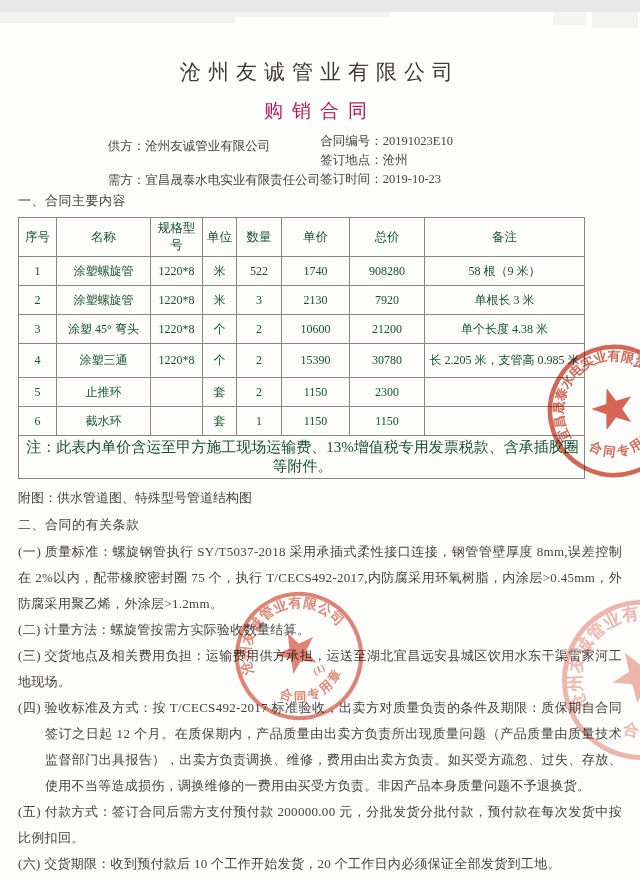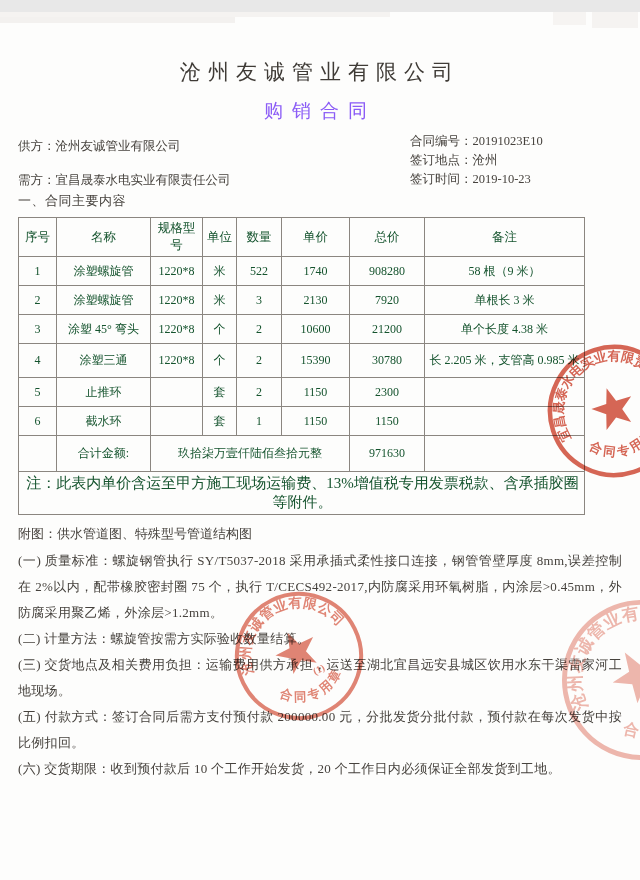--- a/index.html
+++ b/index.html
@@ -7,23 +7,23 @@
   .page {
     position:relative; width:640px; height:880px; margin:12px auto;
     background:#fdfdfc; overflow:hidden;
     font-family:"Liberation Serif","DejaVu Serif",serif;
     color:#46423d;
   }
   .scan-band { position:absolute; pointer-events:none; }
 
   .titles { padding-top:46px; text-align:center; }
   .doc-title { font-size:21px; font-weight:normal; letter-spacing:7px; color:#3f3b36; }
-  .doc-subtitle { margin-top:12px; font-size:19px; font-weight:normal; letter-spacing:9px; color:#8b5cf6; }
-
-  .parties { display:flex; justify-content:space-between; margin:8px 18px 0 18px; font-size:12.5px; }
+  .doc-subtitle { margin-top:12px; font-size:19px; font-weight:normal; letter-spacing:9px; color:#be185d; }
+
+  .parties { display:flex; justify-content:center; margin:8px 18px 0 18px; font-size:12.5px; }
   .parties .left { padding-top:6px; }
   .parties .left .row2 { margin-top:17px; }
   .parties .right { width:212px; line-height:19px; }
 
   .sec-heading { margin:3px 18px 0 18px; font-size:13px; letter-spacing:0.5px; }
 
   table.items {
     margin:7px 0 0 18px; width:566px; border-collapse:collapse; table-layout:fixed;
     font-size:12px; color:#14532d;
   }
@@ -154,40 +154,35 @@
       <tr class="i-row">
         <td>6</td>
         <td>截水环</td>
         <td></td>
         <td>套</td>
         <td>1</td>
         <td>1150</td>
         <td>1150</td>
         <td></td>
       </tr>
-      <tr class="t-row">
-        <td></td>
-        <td>合计金额:</td>
-        <td colspan="4">玖拾柒万壹仟陆佰叁拾元整</td>
-        <td>971630</td>
-        <td></td>
-      </tr>
       <tr class="note-row">
         <td colspan="8">注：此表内单价含运至甲方施工现场运输费、13%增值税专用发票税款、含承插胶圈等附件。</td>
       </tr>
     </tbody>
   </table>
 
   <div class="attachment">附图：供水管道图、特殊型号管道结构图</div>
 
+  <div class="sec2-heading">二、合同的有关条款</div>
 
   <div class="clauses">
     <p><span>(一)</span> <span>质量标准：螺旋钢管执行 SY/T5037-2018 采用承插式柔性接口连接，钢管管壁厚度 8mm,误差控制在 2%以内，配带橡胶密封圈 75 个，执行 T/CECS492-2017,内防腐采用环氧树脂，内涂层&gt;0.45mm，外防腐采用聚乙烯，外涂层&gt;1.2mm。</span></p>
     <p><span>(二)</span> <span>计量方法：螺旋管按需方实际验收数量结算。</span></p>
     <p><span>(三)</span> <span>交货地点及相关费用负担：运输费用供方承担，运送至湖北宜昌远安县城区饮用水东干渠雷家河工地现场。</span></p>
+    <p class="hang"><span>(四)</span> <span>验收标准及方式：按 T/CECS492-2017 标准验收，出卖方对质量负责的条件及期限：质保期自合同签订之日起 12 个月。在质保期内，产品质量由出卖方负责所出现质量问题（产品质量由质量技术监督部门出具报告），出卖方负责调换、维修，费用由出卖方负责。如买受方疏忽、过失、存放、使用不当等造成损伤，调换维修的一费用由买受方负责。非因产品本身质量问题不予退换货。</span></p>
     <p><span>(五)</span> <span>付款方式：签订合同后需方支付预付款 200000.00 元，分批发货分批付款，预付款在每次发货中按比例扣回。</span></p>
     <p><span>(六)</span> <span>交货期限：收到预付款后 10 个工作开始发货，20 个工作日内必须保证全部发货到工地。</span></p>
 
   </div>
 
   <svg id="seal-buyer" class="seal" width="160" height="160" viewBox="-80 -80 160 160">
     <defs>
       <path id="arcTopA" d="M -49.3 13.2 A 51 51 0 1 1 49.3 13.2" fill="none"></path>
       <path id="arcBotA" d="M -35.5 27.7 A 45 45 0 0 0 35.5 27.7" fill="none"></path>
     </defs>

